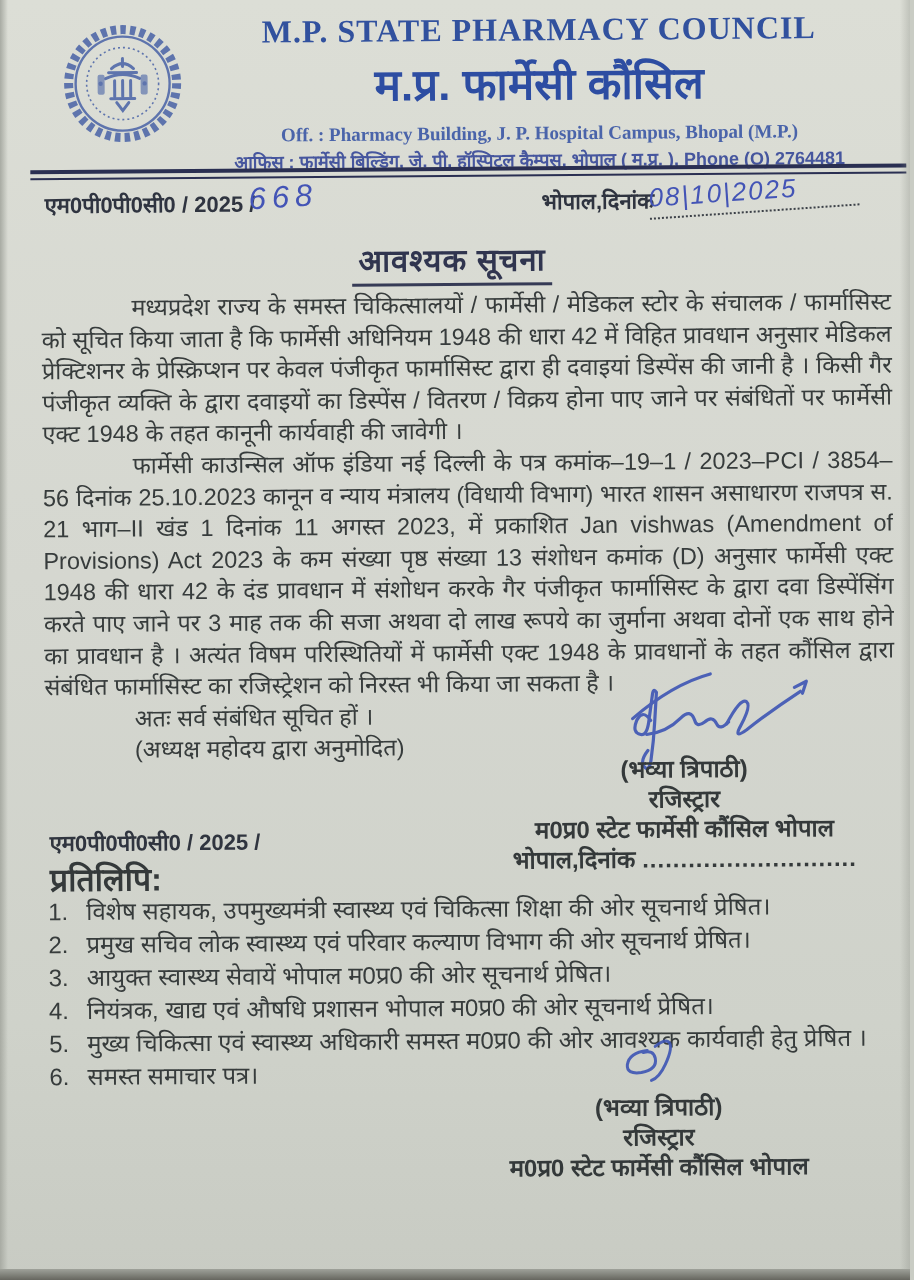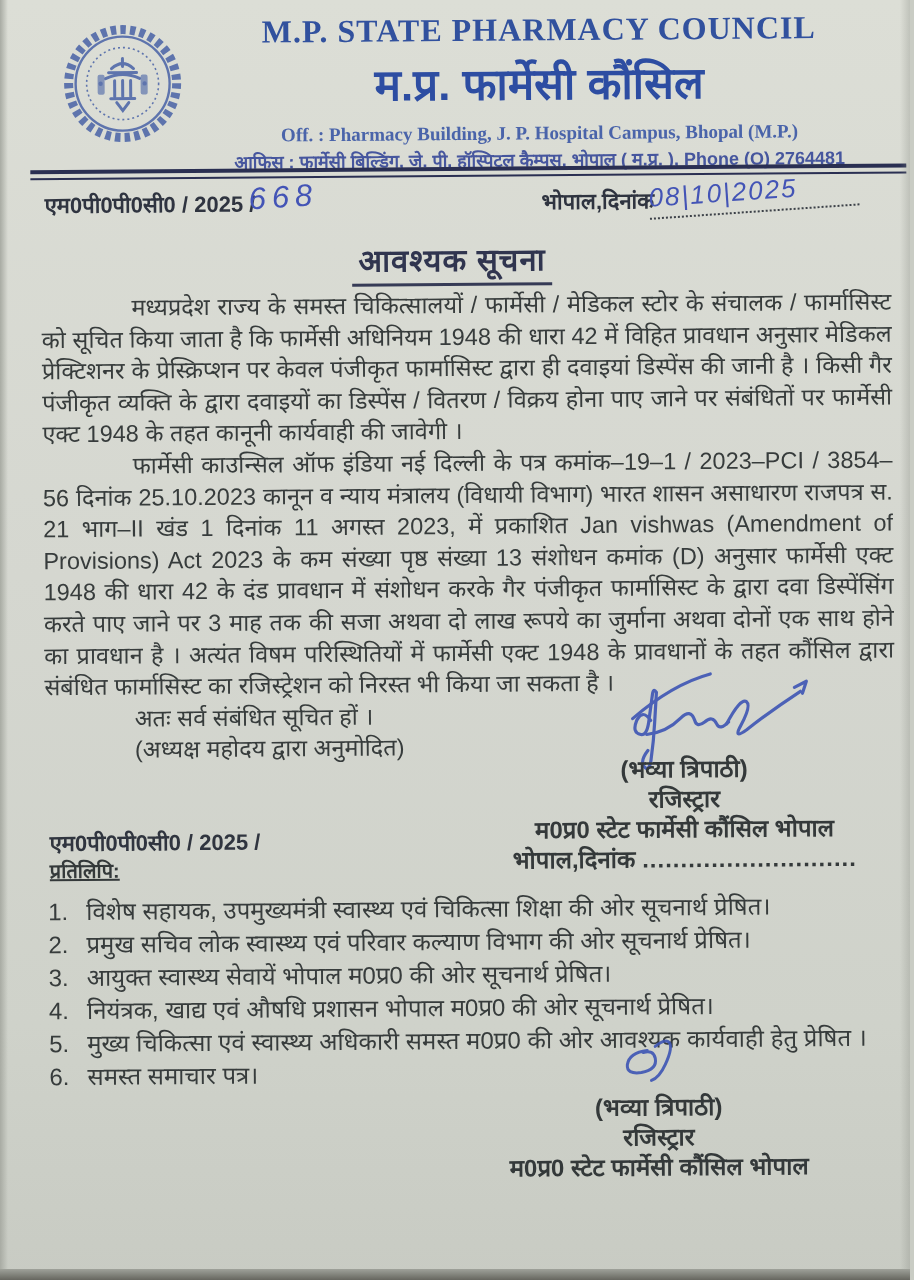--- a/index.html
+++ b/index.html
@@ -54,21 +54,21 @@
   .closing{margin:0;text-indent:90px;}
   .approval{margin:2px 0 0 0;text-indent:0;}
 
   .sig-svg{position:absolute;left:598px;top:662px;}
   .sig-block{position:absolute;left:468px;top:755px;width:430px;text-align:center;
     font-size:24px;font-weight:bold;color:#34393a;line-height:29px;}
   .sig-block .row{margin-top:1px;}
   .dots{letter-spacing:1px;}
 
   .copy-ref{position:absolute;left:48px;top:824px;font-size:22px;font-weight:bold;color:#30353f;}
-  .copy-label{position:absolute;left:48px;top:854px;font-size:20px;font-weight:bold;color:#34393a;text-decoration:underline;}
+  .copy-label{position:absolute;left:48px;top:854px;font-size:32px;font-weight:bold;color:#34393a;}
 
   .copy-list{position:absolute;left:46px;right:18px;top:892px;}
   .copy-list ol{margin:0;padding:0;list-style:none;counter-reset:n;}
   .copy-list li{counter-increment:n;font-size:24px;line-height:33px;color:#373c3c;
     padding-left:38px;position:relative;}
   .copy-list li::before{content:counter(n) ".";position:absolute;left:0;top:0;}
 
   .mark-svg{position:absolute;left:598px;top:1030px;}
 
   .footer-block{position:absolute;left:420px;top:1094px;width:470px;text-align:center;

